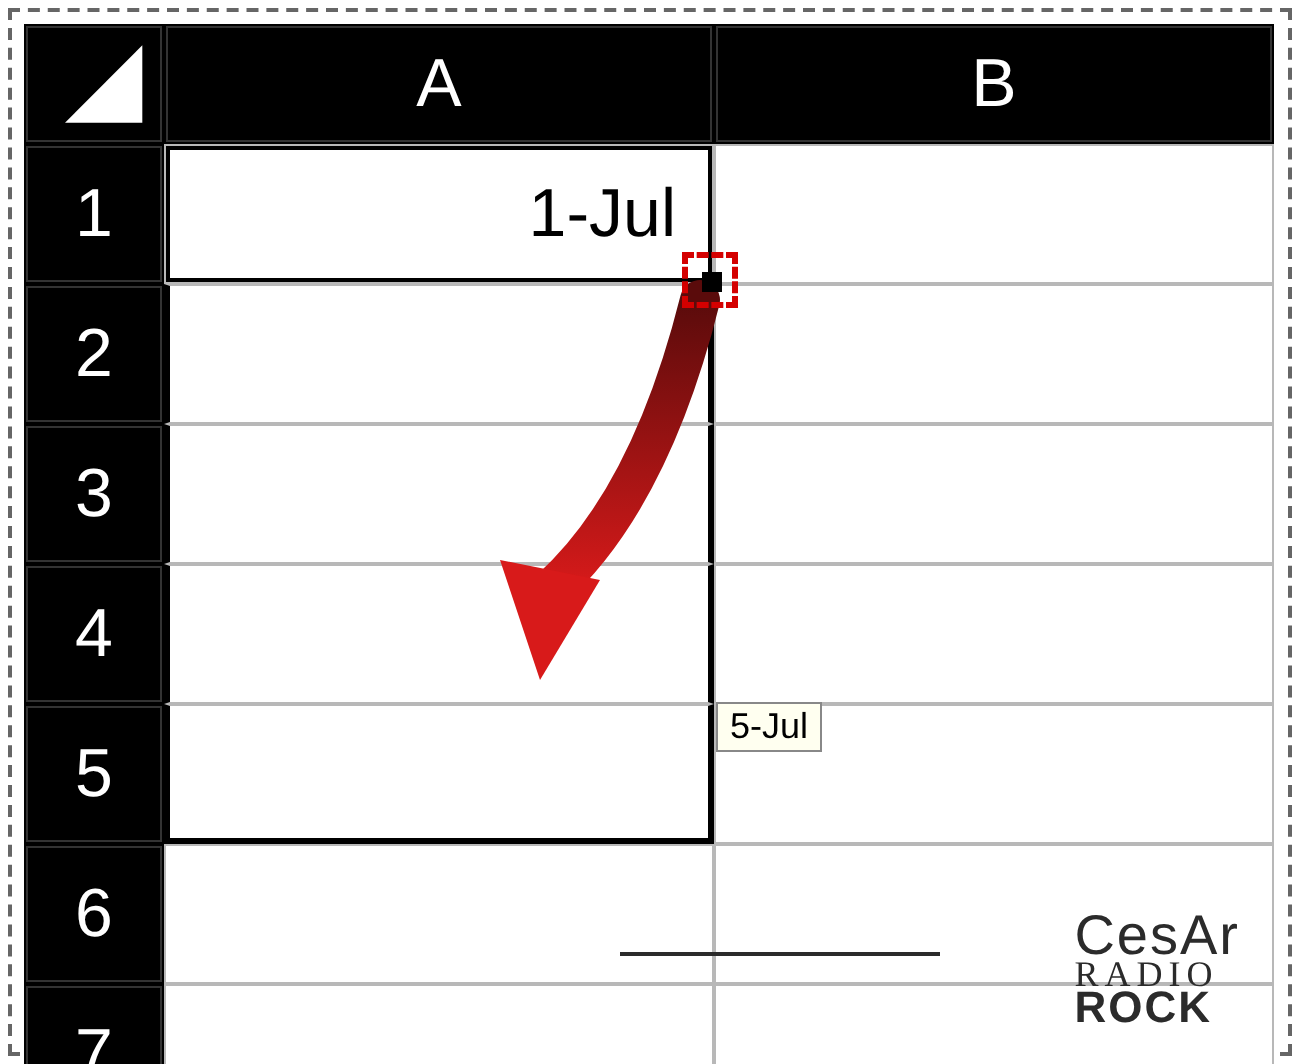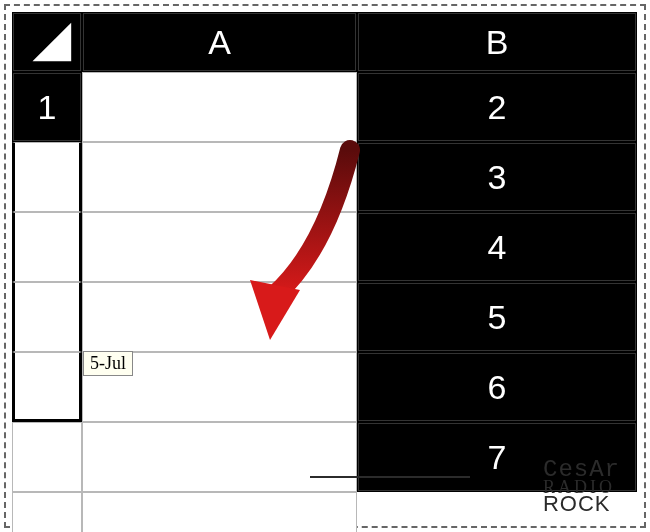--- a/index.html
+++ b/index.html
@@ -91,44 +91,44 @@
   }
   
   .tooltip {
     position: absolute;
     background: #fffff0;
     border: 1px solid #888;
     font-size: 18px;
     padding: 1px 6px;
     z-index: 7;
     color: #000;
-    font-family: Liberation Serif, serif;
+    font-family: Liberation Sans, sans-serif;
   }
   
   .arrow-layer {
     position: absolute;
     z-index: 4;
     pointer-events: none;
   }
   
   .watermark {
     position: absolute;
     right: 30px;
     bottom: 18px;
     font-family: "Arial Black", Arial, sans-serif;
     font-size: 20px;
     color: #2b2b2b;
     letter-spacing: 1px;
     line-height: 0.85;
     text-align: left;
     z-index: 3;
   }
-  .watermark .line1 { font-size: 24px; font-family: Liberation Mono, monospace; }
+  .watermark .line1 { font-size: 28px; }
   .watermark .line2 { font-size: 18px; letter-spacing: 3px; font-family: Liberation Serif, serif; }
-  .watermark .line3 { font-size: 22px; font-weight: 400; }
+  .watermark .line3 { font-size: 22px; font-weight: 700; }
   .wm-rule {
     position: absolute;
     right: 180px;
     bottom: 54px;
     width: 160px;
     height: 2px;
     background: #2b2b2b;
     z-index: 3;
   }
 </style>
@@ -141,20 +141,25 @@
 
   <div class="corner">
     <svg viewBox="0 0 70 60">
       <polygon points="60,10 60,50 20,50" fill="#fff"></polygon>
     </svg>
   </div>
   <div class="col-header">A</div>
   <div class="col-header">B</div>
 
   <div class="row-header">1</div>
+  <div class="cell data selA" style="position:relative;">
+    <span>1-Jul</span>
+    <div class="fill-handle"></div>
+    <div class="fill-marker"></div>
+  </div>
   <div class="cell data"></div>
 
   <div class="row-header">2</div>
   <div class="cell data rangeA"></div>
   <div class="cell data"></div>
 
   <div class="row-header">3</div>
   <div class="cell data rangeA"></div>
   <div class="cell data"></div>
 

